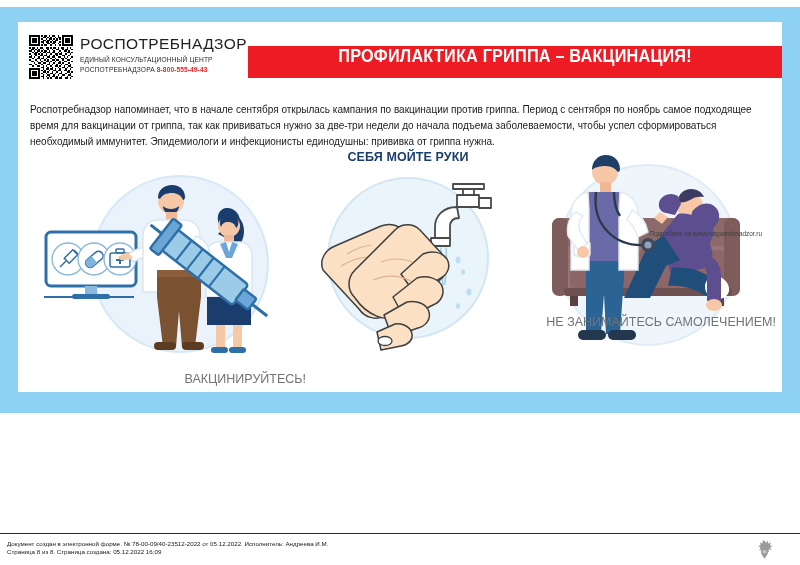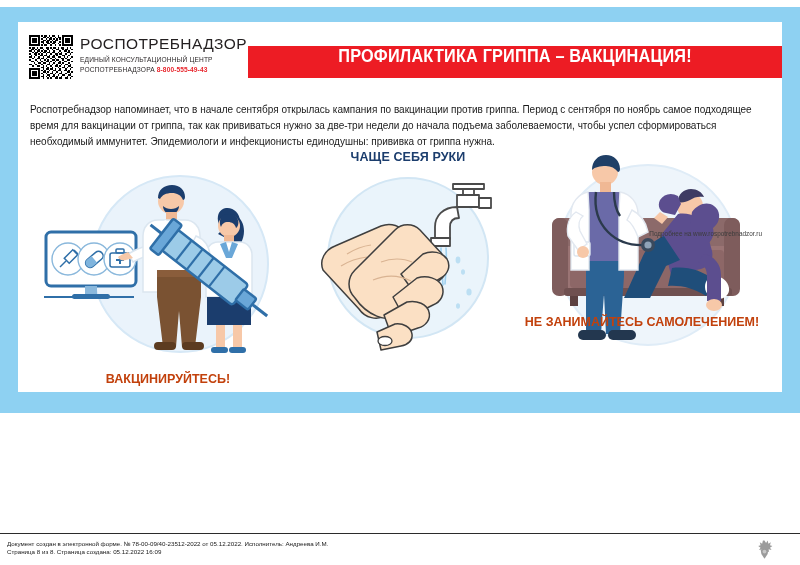--- a/index.html
+++ b/index.html
@@ -58,22 +58,22 @@
   .panel-2 { left: 295px; width: 190px; }
   .panel-3 { left: 490px; width: 268px; }
 
   .panel-head {
     text-align: center; font-size: 12.5px; font-weight: 700; letter-spacing: .1px;
     white-space: nowrap;
   }
   .head-red  { color: #ec2024; }
   .head-navy { color: #1b3d6d; }
   .panel-foot {
-    position: absolute; width: 100%; text-align: center;
-    font-size: 12.5px; font-weight: 700; color: #c2410c; white-space: nowrap;
+    position: absolute; width: 100%; text-align: right;
+    font-size: 12.5px; font-weight: 400; color: #737373; white-space: nowrap;
   }
   .art { position: absolute; left: 0; }
 
   .more-link {
     position: absolute; left: 490px; top: 208px; width: 268px;
     text-align: right; font-size: 6.4px; color: #3c3c3c; padding-right: 14px;
     box-sizing: border-box;
   }
 
   
@@ -436,21 +436,21 @@
               <rect x="217" y="104" width="16" height="14" rx="2" fill="#6aa7d8" stroke="#2f6fa8" stroke-width="2.5"></rect>
               <line x1="233" y1="111" x2="252" y2="111" stroke="#2f6fa8" stroke-width="3"></line>
               <line x1="104" y1="111" x2="118" y2="111" stroke="#2f6fa8" stroke-width="3"></line>
             </g>
           </svg>
 
           <div class="panel-foot" style="top:222px;">ВАКЦИНИРУЙТЕСЬ!</div>
         </div>
 
         <div class="panel panel-2">
-          <div class="panel-head head-navy">ЧАЩЕ СЕБЯ РУКИ</div>
+          <div class="panel-head head-navy">СЕБЯ МОЙТЕ РУКИ</div>
 
           <svg class="art" style="top:12px; left:-2px;" width="194" height="196" viewBox="0 0 194 196">
             <circle cx="97" cy="96" r="80" fill="#eaf4fb"></circle>
             <circle cx="97" cy="96" r="80" fill="none" stroke="#d2e6f4" stroke-width="2"></circle>
 
             <g fill="#ffffff" stroke="#4a4a4a" stroke-width="1.8" stroke-linejoin="round">
               <path d="M146 33h22v12h-22z"></path>
               <path d="M152 25h11v8h-11z"></path>
               <path d="M142 22h31v5h-31z"></path>
               <path d="M168 36h12v10h-12z"></path>

